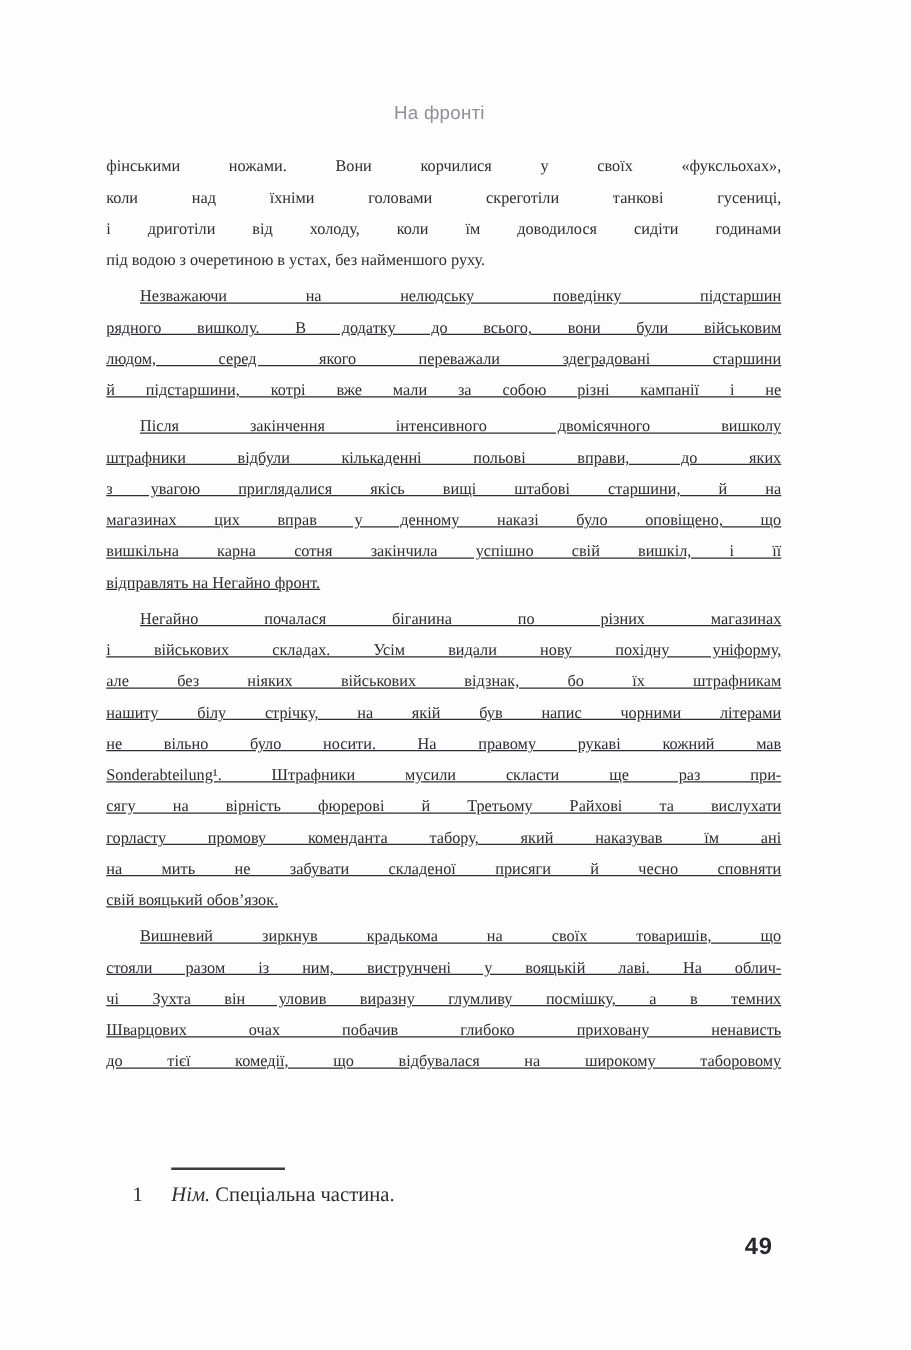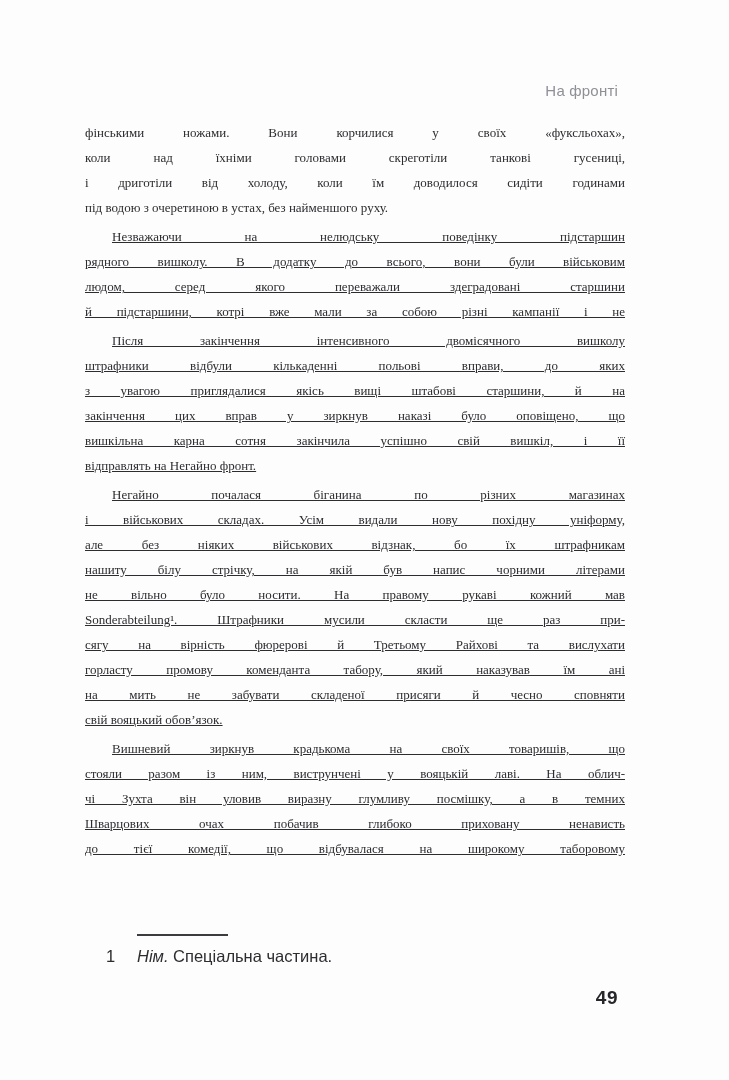--- a/index.html
+++ b/index.html
@@ -17,21 +17,21 @@
     position:relative;
     overflow:hidden;
     font-family:"Liberation Serif", serif;
   }
   .page{
     position:absolute;inset:0;
   }
   .running-header{
     position:absolute;
     top:82px;left:85px;width:533px;
-    text-align:right;
+    text-align:center;
     font-family:"Liberation Sans", sans-serif;
     font-size:15px;
     color:var(--header-gray);
     letter-spacing:0.2px;
   }
   .page-body{
     position:absolute;
     top:120px;left:85px;width:540px;
     font-family:"Liberation Serif", serif;
     font-size:13px;
@@ -53,21 +53,21 @@
   }
   .footnote-rule{
     position:absolute;
     top:934px;left:137px;width:91px;
     height:0;
     border-top:2px solid var(--rule);
   }
   .footnote{
     position:absolute;
     top:945px;left:85px;width:540px;
-    font-family:Liberation Sans, sans-serif;
+    font-family:Liberation Serif, serif;
     font-size:16.5px;
     line-height:22px;
     color:var(--ink);
   }
   .footnote .fn-marker{
     display:inline-block;
     margin-left:21px;
     width:31px;
   }
   .footnote .fn-term{
@@ -101,21 +101,21 @@
       <p class="indent">
         <span class="line">Незважаючи на нелюдську поведінку підстаршин</span>
         <span class="line">рядного вишколу. В додатку до всього, вони були військовим</span>
         <span class="line">людом, серед якого переважали здеградовані старшини</span>
         <span class="line">й підстаршини, котрі вже мали за собою різні кампанії і не</span>
       </p>
       <p class="indent">
         <span class="line">Після закінчення інтенсивного двомісячного вишколу</span>
         <span class="line">штрафники відбули кількаденні польові вправи, до яких</span>
         <span class="line">з увагою приглядалися якісь вищі штабові старшини, й на</span>
-        <span class="line">закінчення цих вправ у зиркнув наказі було оповіщено, що</span>
+        <span class="line">магазинах цих вправ у денному наказі було оповіщено, що</span>
         <span class="line">вишкільна карна сотня закінчила успішно свій вишкіл, і її</span>
         <span class="line end">відправлять на Негайно фронт.</span>
       </p>
       <p class="indent">
         <span class="line">Негайно почалася біганина по різних магазинах</span>
         <span class="line">і військових складах. Усім видали нову похідну уніформу,</span>
         <span class="line">але без ніяких військових відзнак, бо їх штрафникам</span>
         <span class="line">нашиту білу стрічку, на якій був напис чорними літерами</span>
         <span class="line">не вільно було носити. На правому рукаві кожний мав</span>
         <span class="line">Sonderabteilung¹. Штрафники мусили скласти ще раз при-</span>

